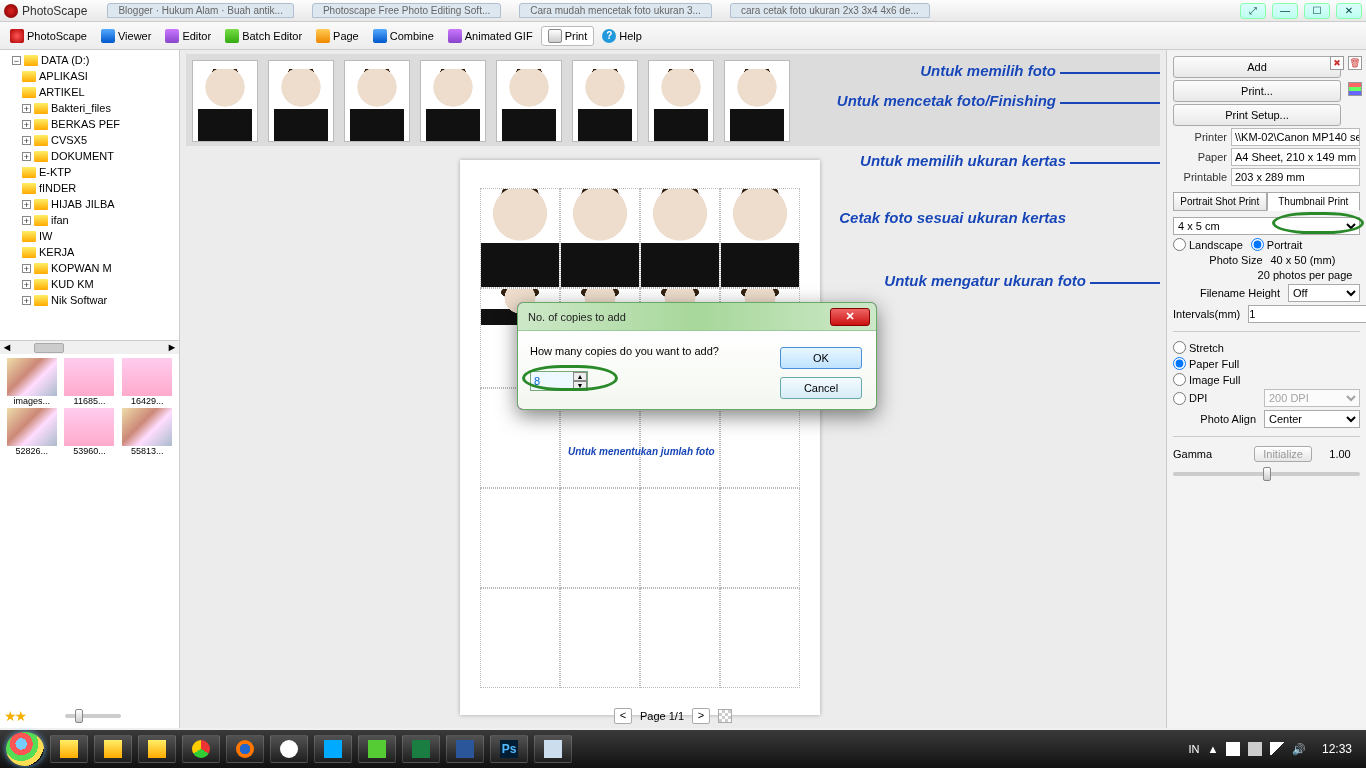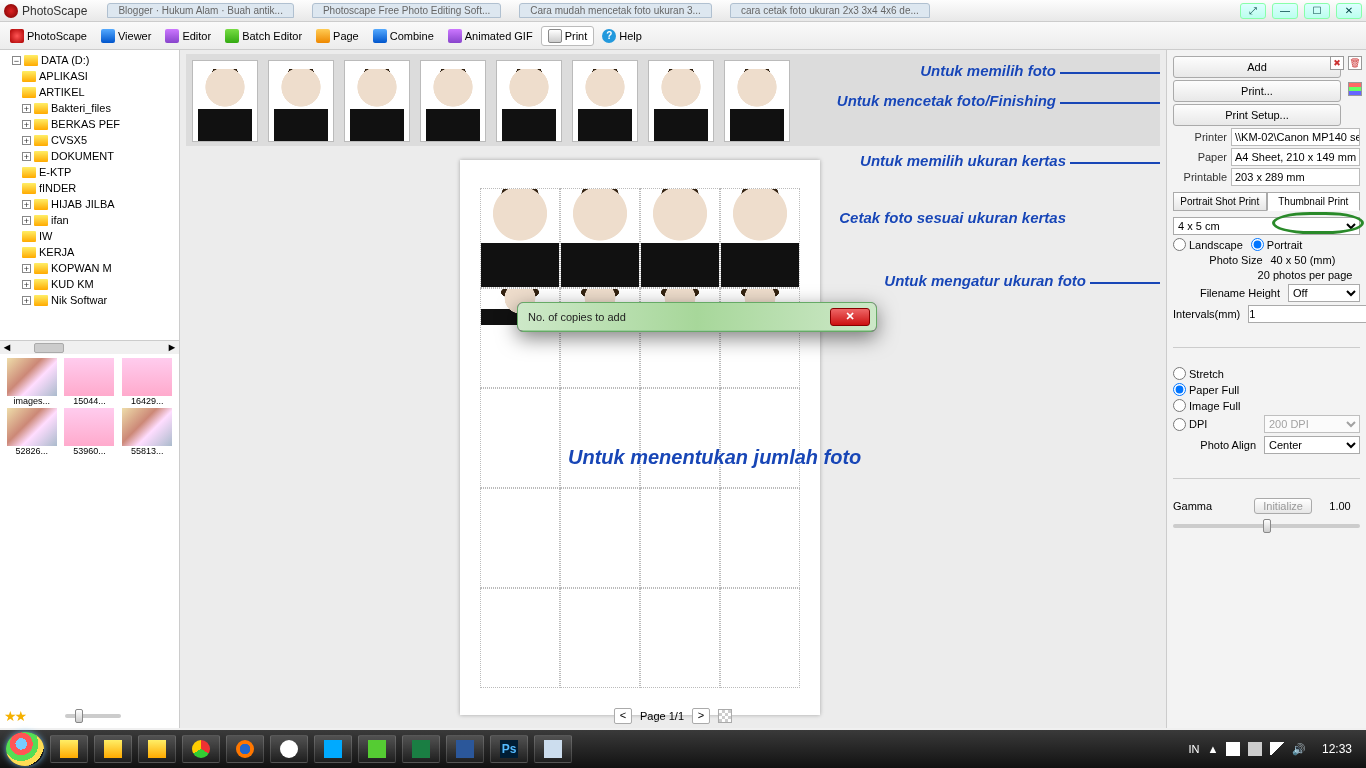--- a/index.html
+++ b/index.html
@@ -72,39 +72,39 @@
 .dialog .spin { position:relative; display:inline-block;}
 .dialog .spin input{ width:58px; height:20px; border:1px solid #7a7; padding:1px 3px; color:#06c; background:#eef8ff;}
 .dialog .spin .ud{ position:absolute; right:1px; top:1px; width:14px;}
 .dialog .spin .ud div{ height:9px; border:1px solid #888; background:#eee; font-size:7px; text-align:center; line-height:7px;}
 .dialog .btncol { position:absolute; right:14px; top:44px; display:flex; flex-direction:column; gap:8px;}
 .dialog .dbtn { width:82px; height:22px; border:1px solid #6aa; background:linear-gradient(#f4fbff,#d6ecf7); border-radius:3px; text-align:center; line-height:20px;}
 .dialog .dbtn.ok{ background:linear-gradient(#e8f6ff,#bfe3ff); border-color:#4a90d9;}
 
 
 .anno { position:absolute; color:#1846b6; font-size:15px; font-style:italic; font-weight:600; white-space:nowrap; text-shadow:0 0 1px rgba(255,255,255,.8);}
-.anno.small{font-size:20px;}
+.anno.small{font-size:10px;}
 .circle-anno{ position:absolute; border:3px solid #2a8a2a; border-radius:50%/60%; }
 .arrow-line{ position:absolute; border-top:2px solid #1846b6;}
 
 
 .rightcol { width:200px; border-left:1px solid #ccc; background:#f3f3f3; padding:4px 6px; position:relative;}
 .rightcol .rbtn { width:168px; height:22px; margin:2px 0; background:linear-gradient(#fdfdfd,#e8e8e8); border:1px solid #aaa; border-radius:3px; text-align:center; line-height:20px;}
 .rightcol .mini{ display:flex; gap:4px; position:absolute; right:4px; top:6px;}
 .rightcol .mini div{ width:14px; height:14px; border:1px solid #999; background:#fff; font-size:9px; text-align:center; line-height:12px; color:#c33;}
 .rightcol .kv { display:flex; align-items:center; margin:2px 0; gap:4px;}
 .rightcol .kv label{ width:54px; text-align:right; color:#333;}
 .rightcol .kv .val{ flex:1; background:#fff; border:1px solid #bbb; padding:1px 3px; height:18px; line-height:15px; overflow:hidden; white-space:nowrap;}
 .rightcol .tabrow{ display:flex; margin-top:6px;}
 .rightcol .tabrow .rtab{ flex:1; text-align:center; padding:3px 2px; border:1px solid #aaa; background:linear-gradient(#fff,#e6e6e6); font-size:10px; white-space:nowrap;}
 .rightcol .tabrow .rtab.active{ background:#fff; border-bottom-color:#fff;}
 .rightcol select, .rightcol input[type=text]{ border:1px solid #aaa; height:18px; background:#fff;}
 .rightcol .row{ display:flex; align-items:center; gap:8px; margin:3px 0;}
 .rightcol .full{ width:100%;}
-.rightcol .sec{ border-top:1px solid #ccc; margin-top:24px; padding-top:16px;}
+.rightcol .sec{ border-top:1px solid #ccc; margin-top:8px; padding-top:6px;}
 .rightcol .radiorow label{ display:flex; align-items:center; gap:3px;}
 .rightcol .slider{ width:100%; height:4px; background:#ccc; position:relative; margin:10px 0 4px; border-radius:2px;}
 .rightcol .slider .knob{ position:absolute; left:48%; top:-5px; width:8px; height:14px; background:linear-gradient(#fff,#ccc); border:1px solid #888; border-radius:2px;}
 .rightcol .minibtn{ padding:1px 8px; border:1px solid #aaa; background:linear-gradient(#fff,#e6e6e6); border-radius:3px;}
 .rightcol .minibtn.disabled{ color:#999;}
 
 
 .pagenav{ position:absolute; bottom:4px; left:50%; transform:translateX(-50%); display:flex; gap:8px; align-items:center;}
 .pagenav .nvbtn{ width:18px; height:16px; border:1px solid #aaa; background:#fff; text-align:center; line-height:13px; border-radius:2px;}
 .pagenav .chk{ width:14px; height:14px; background:repeating-conic-gradient(#ccc 0 25%, #fff 0 50%); background-size:6px 6px; border:1px solid #aaa;}
@@ -267,21 +267,21 @@
         <div class="thumb"></div>
         <div class="arr" style="margin-left:auto">►</div>
       </div>
     <div class="thumbs">
       <div class="th">
           <div class="img"></div>
           <div class="cap">images...</div>
         </div>
       <div class="th">
           <div class="img pink"></div>
-          <div class="cap">15044...</div>
+          <div class="cap">11685...</div>
         </div>
       <div class="th">
           <div class="img pink"></div>
           <div class="cap">16429...</div>
         </div>
       <div class="th">
           <div class="img"></div>
           <div class="cap">52826...</div>
         </div>
       <div class="th">
@@ -485,20 +485,35 @@
     </div>
 
   </div>
 </div>
 
 <div class="dialog">
   <div class="dtitle">
     <span>No. of copies to add</span>
     <div class="dclose">✕</div>
   </div>
+  <div class="dbody">
+    <div class="msg">How many copies do you want to add?</div>
+    <div class="spin">
+      <input type="text" value="8" style="">
+      <div class="ud">
+          <div>▲</div>
+          <div>▼</div>
+        </div>
+    </div>
+    <div class="circle-anno" style="left:4px; top:62px; width:96px; height:26px;"></div>
+    <div class="btncol">
+      <div class="dbtn ok">OK</div>
+      <div class="dbtn">Cancel</div>
+    </div>
+  </div>
 </div>
 
 <div class="footer-left">
   <span class="star">★★</span>
   <div class="zoom">
       <div class="knob"></div>
     </div>
 </div>
 
 <div class="taskbar">

